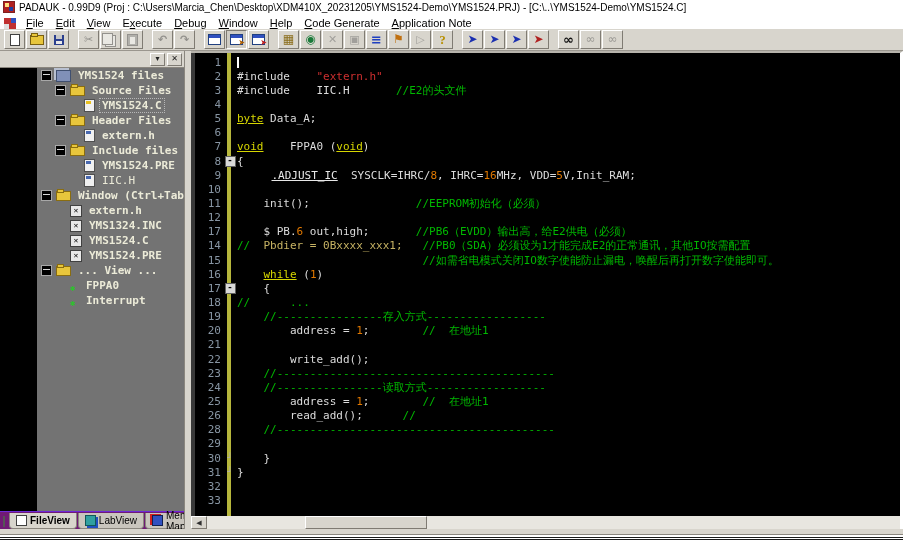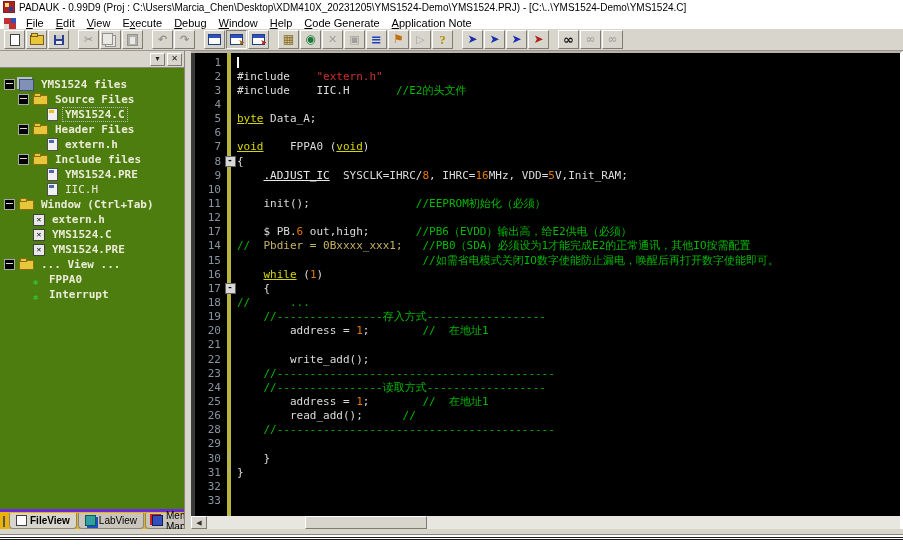--- a/index.html
+++ b/index.html
@@ -65,43 +65,43 @@
 
   
   .main{flex:1;display:flex;background:#d8d5cd;min-height:0;}
 
   
   .sidepanel{width:184px;flex:none;display:flex;flex-direction:column;background:#000;min-height:0;}
   .panel-header{height:14px;flex:none;background:#d8d5cd;border-bottom:1px solid #8a867e;
                 display:flex;align-items:center;justify-content:flex-end;gap:2px;padding:1px 2px;}
   .ph-btn{width:13px;height:11px;background:#d8d5cd;border:1px solid;border-color:#fff #7f7b73 #7f7b73 #fff;
           font-size:8px;line-height:9px;text-align:center;color:#202020;}
-  .tree{flex:1;overflow:hidden;padding:9px 0 0 2px;background:#4d7c0f;}
+  .tree{flex:1;overflow:hidden;padding:0 0 0 2px;background:#737373;margin-left:37px;}
   .tree-row{height:15px;display:flex;align-items:center;white-space:pre;
             font-family:"DejaVu Sans Mono",monospace;font-size:11px;font-weight:bold;color:#ecebd8;}
   .tree-indent{flex:none;}
   .expander{width:9px;height:9px;flex:none;border:1px solid #a8a8a8;background:#000;position:relative;margin-right:4px;}
   .expander:before{content:"";position:absolute;left:1px;right:1px;top:3px;height:1px;background:#d8d8d8;}
   .exp-spacer{width:15px;flex:none;}
   .ti{flex:none;margin-right:4px;position:relative;}
   .ti-project{width:13px;height:10px;background:#8090b8;border:1px solid #405070;box-shadow:-2px -2px 0 0 #b8c0d0;}
   .ti-folder{width:13px;height:8px;background:#e8c63c;border:1px solid #8a6d10;position:relative;}
   .ti-folder:before{content:"";position:absolute;left:0;top:-3px;width:5px;height:2px;background:#e8c63c;border:1px solid #8a6d10;}
   .ti-file-c,.ti-file-h{width:9px;height:11px;background:#f0f0f0;border:1px solid #505050;position:relative;}
   .ti-file-c:before{content:"";position:absolute;left:1px;top:1px;width:5px;height:3px;background:#e8c020;}
   .ti-file-h:before{content:"";position:absolute;left:1px;top:1px;width:5px;height:3px;background:#4868b0;}
   .ti-window-x{width:10px;height:10px;background:#e8e8e8;border:1px solid #404040;font-size:8px;line-height:9px;
                text-align:center;color:#000;font-weight:bold;}
   .ti-window-x:before{content:"✕";}
   .ti-green-dot{width:9px;height:9px;}
   .ti-green-dot:before{content:"✱";color:#30c030;font-size:9px;line-height:9px;}
   .tree-label{padding:0 2px;border:1px solid transparent;}
   .tree-label.selected{border:1px dotted #b8b8b8;}
-  .panel-tabs{height:16px;flex:none;background:#eab308;display:flex;align-items:stretch;gap:1px;
-              padding:1px 2px 0 3px;border-top:3px solid #6d28d9;}
+  .panel-tabs{height:16px;flex:none;background:#701a75;display:flex;align-items:stretch;gap:1px;
+              padding:1px 2px 0 3px;border-top:1px solid #6d28d9;}
   .sq-btn{width:9px;height:9px;background:#181818;border:1px solid #555;align-self:center;margin-right:3px;}
   .ptab{display:flex;align-items:center;gap:3px;padding:0 6px;font-size:10px;color:#000;
         border:1px solid #8a867e;border-top:none;border-radius:0 0 4px 4px;background:#c9c5bd;}
   .ptab.active{background:#d8d5cd;font-weight:bold;}
   .pti{width:9px;height:9px;flex:none;}
   .pti-fileview{background:#fff;border:1px solid #404040;}
   .pti-labview{background:#30a0a0;border:1px solid #105858;box-shadow:2px 2px 0 0 #2050c0;}
   .pti-memmap{background:#3050c0;border:1px solid #102050;box-shadow:-2px -1px 0 0 #d02020;border-radius:0;}
 
   
@@ -115,21 +115,21 @@
   .fold-strip{position:absolute;left:36px;top:0;bottom:0;width:4px;background:#b6b63c;}
   .line{display:flex;align-items:center;height:14.15px;position:relative;}
   .lnum{width:30px;flex:none;text-align:right;color:#8795a3;font:11px "DejaVu Sans Mono",monospace;padding-right:2px;}
   .fold{width:14px;flex:none;display:flex;align-items:center;justify-content:center;z-index:2;}
   .fold-box{width:9px;height:9px;background:#d8d8d8;border:1px solid #606060;color:#000;
             font:bold 9px "DejaVu Sans Mono",monospace;line-height:7px;text-align:center;}
   .fold-end{color:#b0b0b0;font:9px "DejaVu Sans Mono",monospace;}
   .ltext{font:11px "DejaVu Sans Mono",monospace;white-space:pre;z-index:1;}
   .seg-p{color:#dcdcdc;} .seg-k{color:#d6d600;text-decoration:underline;} .seg-n{color:#e07800;}
   .seg-s{color:#d03030;} .seg-c{color:#00b800;} .seg-sp{color:#c8b464;}
-  .seg-u{color:#e8e8e8;text-decoration:underline;}
+  .seg-u{color:#e8e8e8;text-decoration:underline;margin-left:8px;}
   .caret{display:inline-block;width:2px;height:11px;background:#fff;vertical-align:middle;}
 
   .hscroll{height:13px;flex:none;background:#d8d5cd;display:flex;align-items:stretch;}
   .hs-arrow{width:14px;flex:none;background:#d8d5cd;border:1px solid;border-color:#fff #7f7b73 #7f7b73 #fff;
             font-size:7px;line-height:11px;text-align:center;color:#303030;}
   .hs-track{flex:1;background:#e8e6e0;position:relative;}
   .hs-thumb{position:absolute;left:98px;top:0;bottom:0;width:120px;background:#d8d5cd;
             border:1px solid;border-color:#fff #7f7b73 #7f7b73 #fff;}
 
   
@@ -258,20 +258,21 @@
           <div class="tree-row"><span class="tree-indent" style="width: 2px;"></span><span class="expander"></span><span class="ti ti-project"></span><span class="tree-label">YMS1524 files</span></div>
           <div class="tree-row"><span class="tree-indent" style="width: 16px;"></span><span class="expander"></span><span class="ti ti-folder"></span><span class="tree-label">Source Files</span></div>
           <div class="tree-row"><span class="tree-indent" style="width: 30px;"></span><span class="exp-spacer"></span><span class="ti ti-file-c"></span><span class="tree-label selected" style="font-weight: bold;">YMS1524.C</span></div>
           <div class="tree-row"><span class="tree-indent" style="width: 16px;"></span><span class="expander"></span><span class="ti ti-folder"></span><span class="tree-label">Header Files</span></div>
           <div class="tree-row"><span class="tree-indent" style="width: 30px;"></span><span class="exp-spacer"></span><span class="ti ti-file-h"></span><span class="tree-label" style="font-weight: bold;">extern.h</span></div>
           <div class="tree-row"><span class="tree-indent" style="width: 16px;"></span><span class="expander"></span><span class="ti ti-folder"></span><span class="tree-label">Include files</span></div>
           <div class="tree-row"><span class="tree-indent" style="width: 30px;"></span><span class="exp-spacer"></span><span class="ti ti-file-h"></span><span class="tree-label" style="font-weight: bold;">YMS1524.PRE</span></div>
           <div class="tree-row"><span class="tree-indent" style="width: 30px;"></span><span class="exp-spacer"></span><span class="ti ti-file-h"></span><span class="tree-label" style="font-weight: normal;">IIC.H</span></div>
           <div class="tree-row"><span class="tree-indent" style="width: 2px;"></span><span class="expander"></span><span class="ti ti-folder"></span><span class="tree-label">Window (Ctrl+Tab)</span></div>
           <div class="tree-row"><span class="tree-indent" style="width: 16px;"></span><span class="exp-spacer"></span><span class="ti ti-window-x"></span><span class="tree-label" style="font-weight: bold;">extern.h</span></div>
+          <div class="tree-row"><span class="tree-indent" style="width: 16px;"></span><span class="exp-spacer"></span><span class="ti ti-window-x"></span><span class="tree-label" style="font-weight: bold;">YMS1324.INC</span></div>
           <div class="tree-row"><span class="tree-indent" style="width: 16px;"></span><span class="exp-spacer"></span><span class="ti ti-window-x"></span><span class="tree-label" style="font-weight: bold;">YMS1524.C</span></div>
           <div class="tree-row"><span class="tree-indent" style="width: 16px;"></span><span class="exp-spacer"></span><span class="ti ti-window-x"></span><span class="tree-label" style="font-weight: bold;">YMS1524.PRE</span></div>
           <div class="tree-row"><span class="tree-indent" style="width: 2px;"></span><span class="expander"></span><span class="ti ti-folder"></span><span class="tree-label">... View ...</span></div>
           <div class="tree-row"><span class="tree-indent" style="width: 16px;"></span><span class="exp-spacer"></span><span class="ti ti-green-dot"></span><span class="tree-label" style="font-weight: bold;">FPPA0</span></div>
           <div class="tree-row"><span class="tree-indent" style="width: 16px;"></span><span class="exp-spacer"></span><span class="ti ti-green-dot"></span><span class="tree-label" style="font-weight: bold;">Interrupt</span></div>
         </div>
       <div class="panel-tabs" id="panel-tabs">
         <span class="sq-btn"></span>
       <div class="ptab active">
             <span class="pti pti-fileview"></span>

